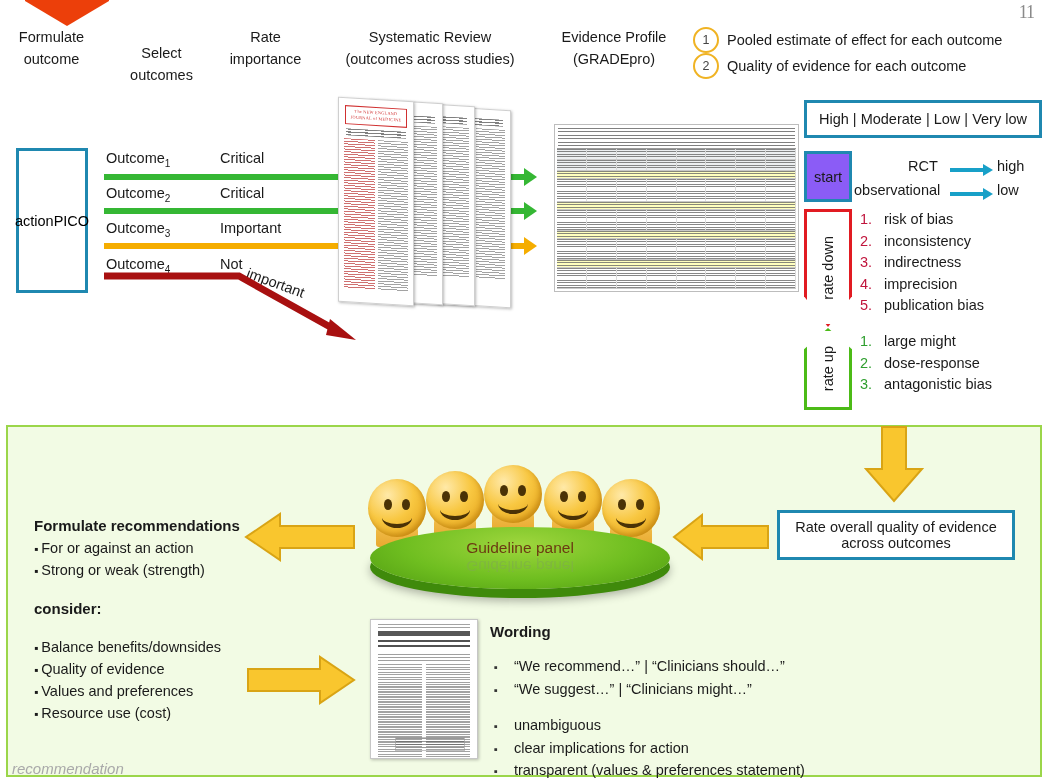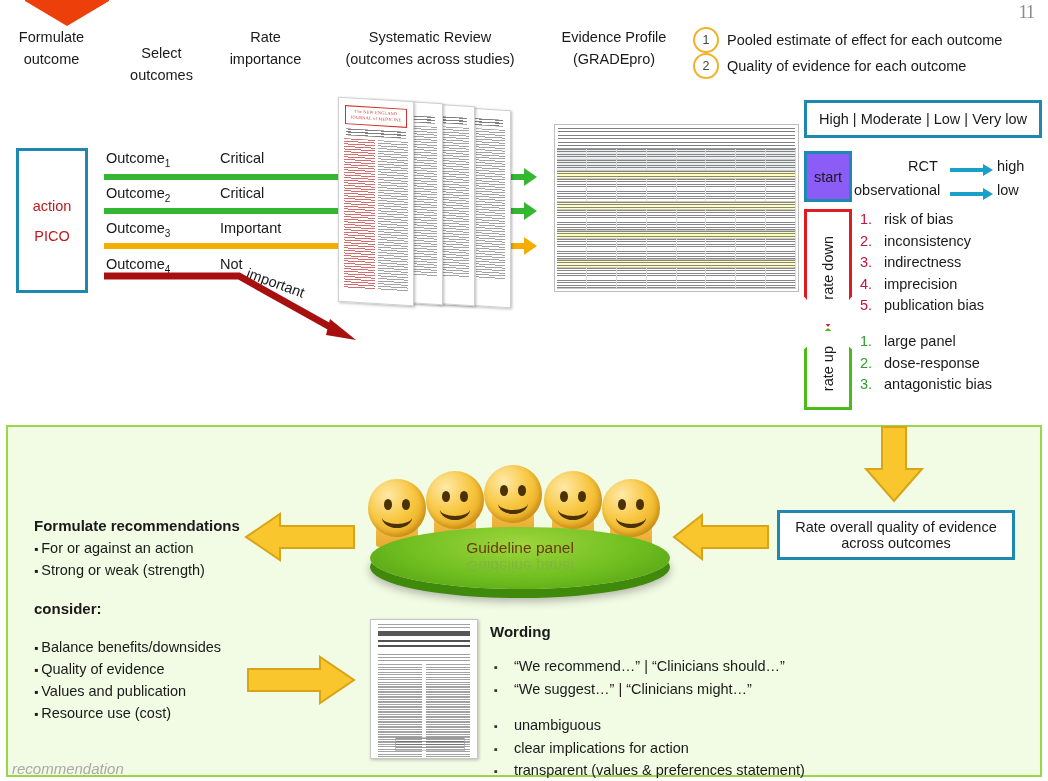--- a/index.html
+++ b/index.html
@@ -35,22 +35,22 @@
   .numtxt{position:absolute;font-size:14.5px;color:#1a1a1a;white-space:nowrap;}
 
   .pagenum{
     position:absolute;right:14px;top:2px;font-size:18px;color:#8a8a8a;
     font-family:"Liberation Serif", serif;letter-spacing:-1px;
   }
 
   
   .box-blue{
     position:absolute;border:3px solid #1f88b0;background:#ffffff;box-sizing:border-box;
-    display:flex;flex-direction:column;align-items:center;justify-content:center;
-    font-size:14.5px;color:#b91c1c;
+    display:flex;flex-direction:row;align-items:center;justify-content:center;
+    font-size:14.5px;color:#000000;
   }
   .box-blue div{margin:7px 0;}
 
   
   .outcome{position:absolute;font-size:14.5px;color:#1a1a1a;white-space:nowrap;}
   .outcome sub{font-size:10px;}
   .rating{position:absolute;font-size:14.5px;color:#1a1a1a;white-space:nowrap;}
   .rating-rot{position:absolute;font-size:14.5px;color:#1a1a1a;white-space:nowrap;
     transform:rotate(20deg);transform-origin:left top;}
 
@@ -436,21 +436,21 @@
   </div>
 
   <div class="pent-up" style="left:804px;top:328px;">
     <div class="pent-down-in">
       <span class="vlabel up">rate up</span>
     </div>
   </div>
   <div class="olist green" style="left:860px;top:331px;">
     <div class="it">
         <span class="n">1.</span>
-        <span>large panel</span>
+        <span>large might</span>
       </div>
     <div class="it">
         <span class="n">2.</span>
         <span>dose-response</span>
       </div>
     <div class="it">
         <span class="n">3.</span>
         <span>antagonistic bias</span>
       </div>
   </div>
@@ -529,21 +529,21 @@
 
   <div class="btitle" style="left:34px;top:517px;">Formulate recommendations</div>
   <div class="blist" style="left:34px;top:538px;">
     <div class="li">For or against an action</div>
     <div class="li">Strong or weak (strength)</div>
   </div>
   <div class="btitle" style="left:34px;top:600px;">consider:</div>
   <div class="blist" style="left:34px;top:621px;margin-top:16px;">
     <div class="li">Balance benefits/downsides</div>
     <div class="li">Quality of evidence</div>
-    <div class="li">Values and publication</div>
+    <div class="li">Values and preferences</div>
     <div class="li">Resource use (cost)</div>
   </div>
 
   <div class="yarrow" style="left:246px;top:655px;">
     <svg width="110" height="50" viewBox="0 0 110 50">
       <path d="M2,14 L74,14 L74,2 L108,25 L74,48 L74,36 L2,36 Z" fill="#f9c62e" stroke="#d9a415" stroke-width="2"></path>
     </svg>
   </div>
 
   <div class="agadoc" style="left:370px;top:619px;width:106px;height:138px;">

